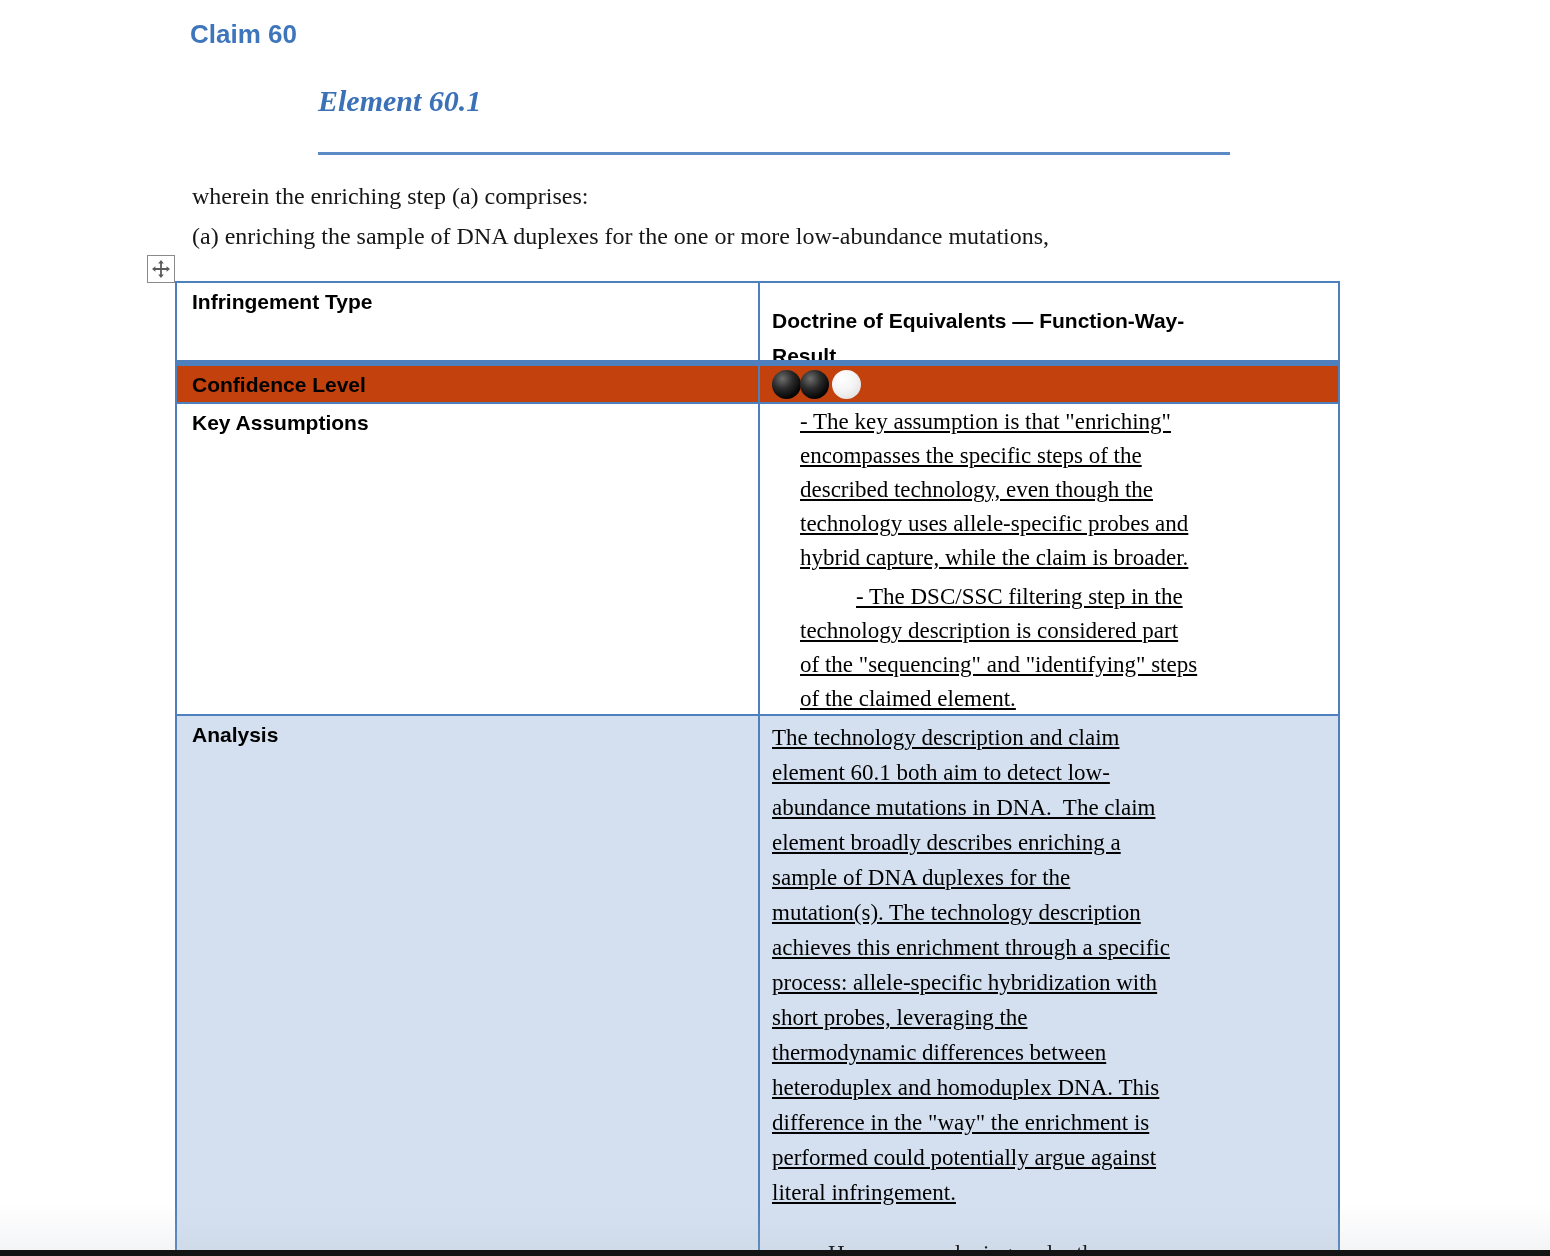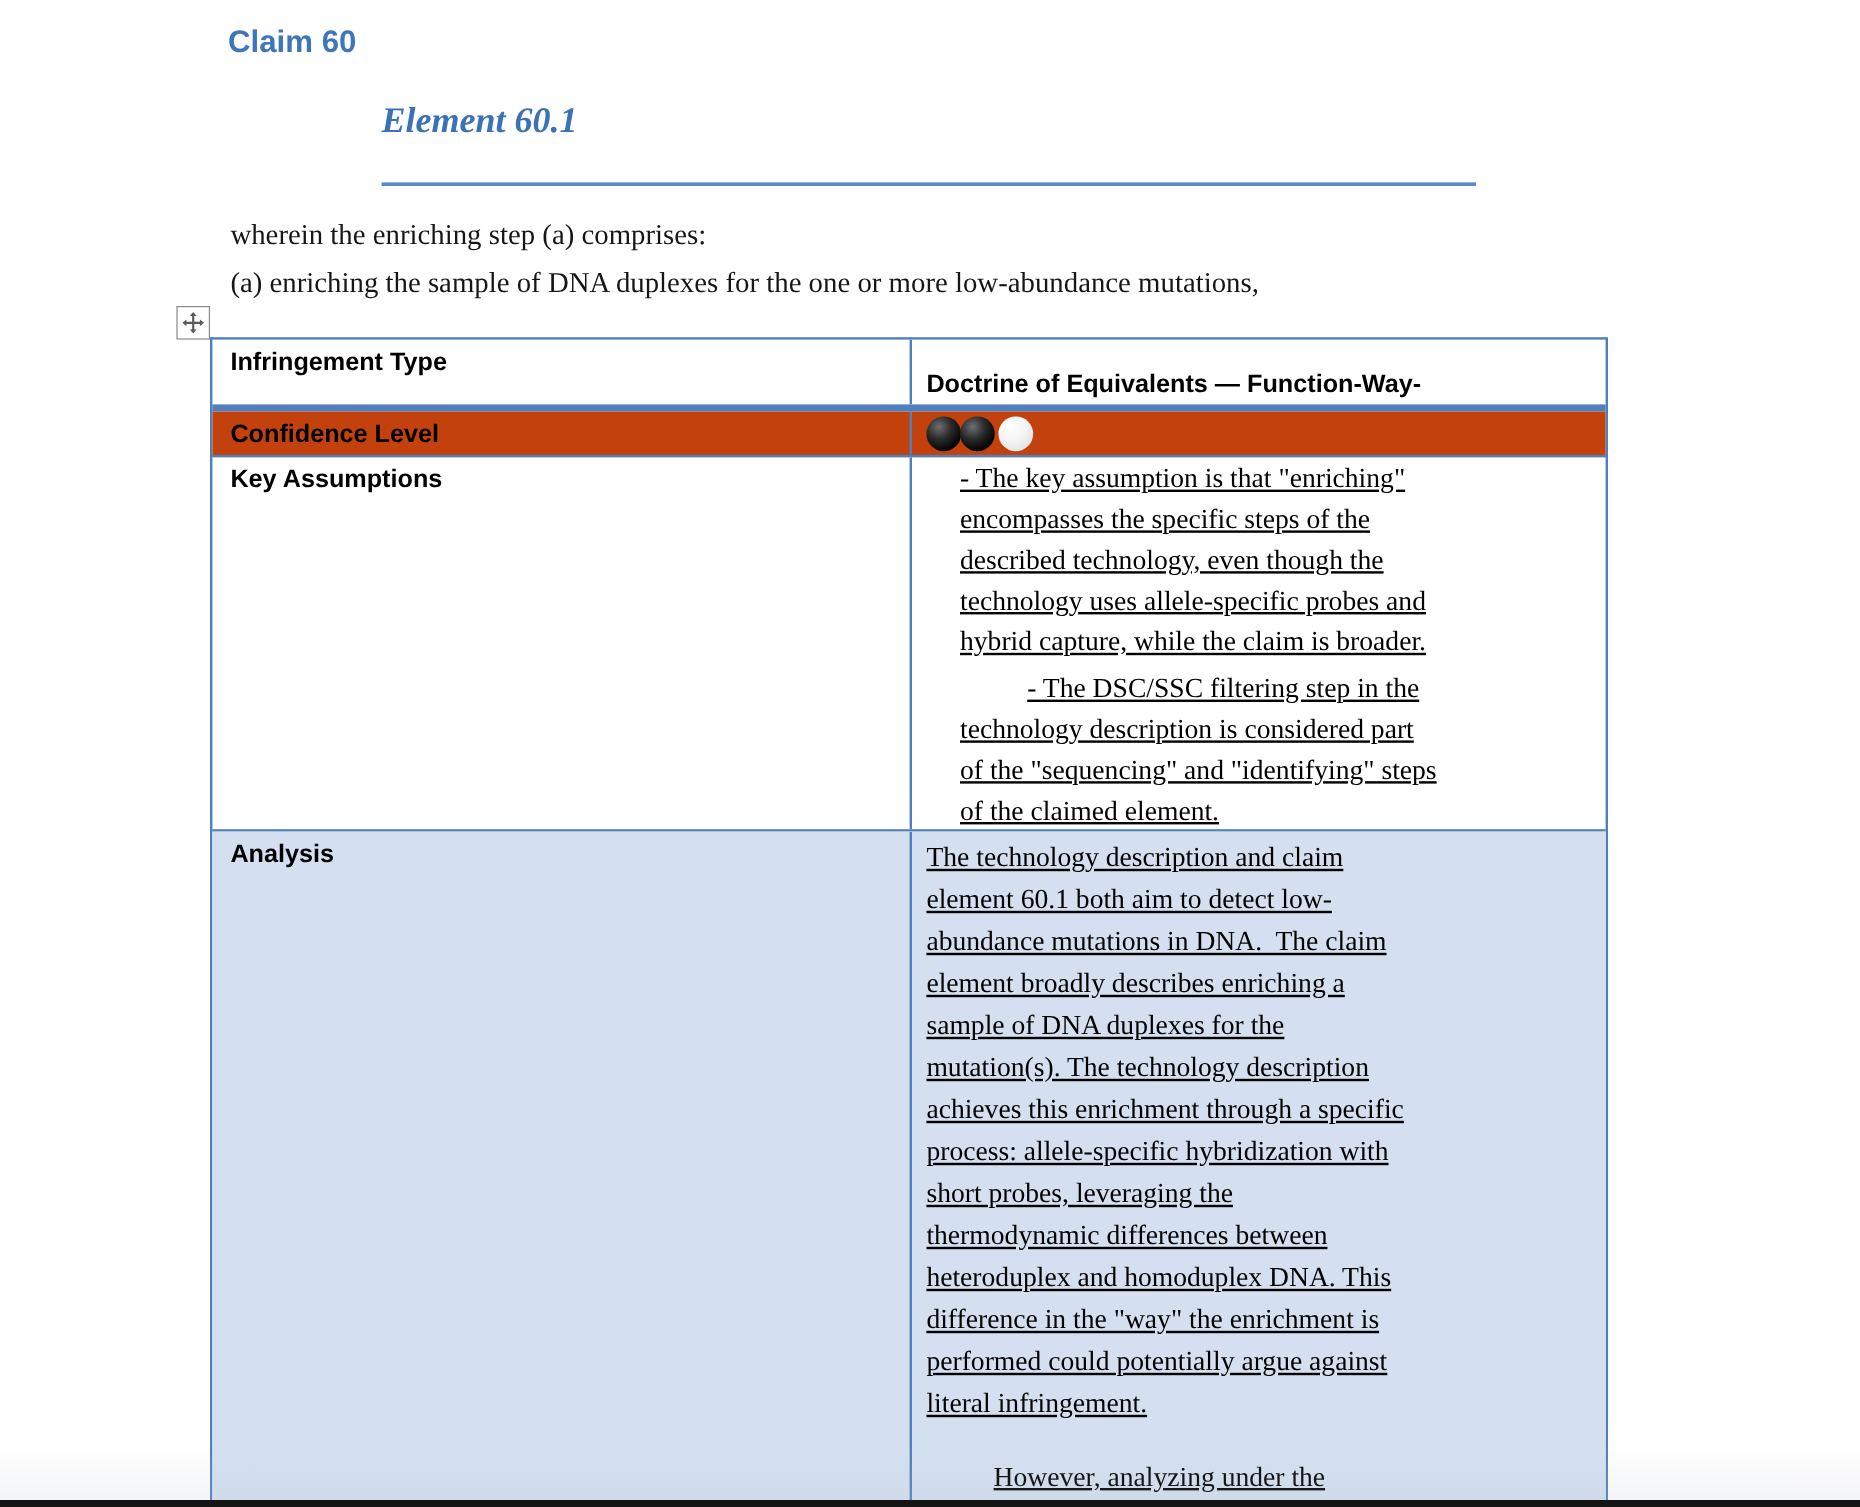--- a/index.html
+++ b/index.html
@@ -48,21 +48,21 @@
     border-right: 2px solid #4e80bd;
     padding: 6px 12px 4px 15px;
     font: bold 21px/26px "Liberation Sans", sans-serif;
     color: #000;
   }
   .cell-r {
     flex: 1;
     padding: 4px 10px 4px 12px;
     color: #000;
   }
-  .row-header { height: 54px; }
+  .row-header { height: 77px; }
   .row-header .cell-r {
     font: bold 21px/35px "Liberation Sans", sans-serif;
     padding-top: 20px;
   }
   .sep { height: 6px; background: #4e80bd; }
   .row-conf {
     height: 38px;
     border-bottom: 2px solid #4e80bd;
     background: #c2410c;
   }

